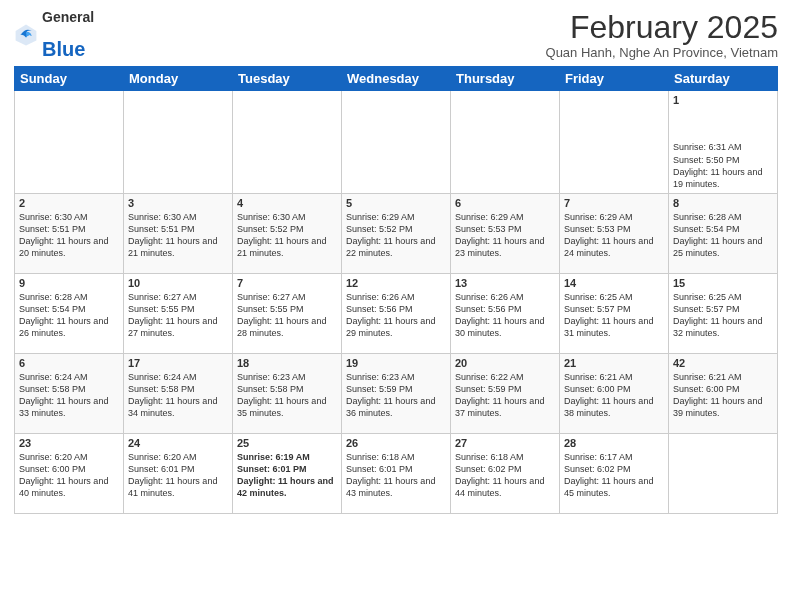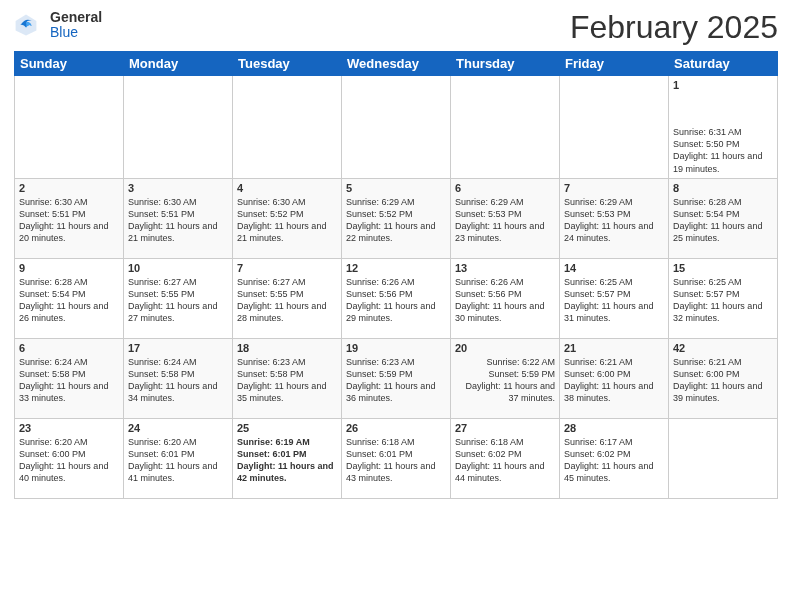--- a/index.html
+++ b/index.html
@@ -17,36 +17,37 @@
     }
     .header {
       display: flex;
       justify-content: space-between;
       align-items: flex-start;
       margin-bottom: 6px;
     }
     .logo {
       display: flex;
       align-items: center;
-      gap: 12px;
+      gap: 4px;
     }
     .logo-text {
       display: flex;
       flex-direction: column;
       line-height: 1.1;
     }
     .logo-general {
       font-size: 14px;
       font-weight: bold;
       color: #333;
     }
     .logo-blue {
-      font-size: 14px;
-      font-weight: normal;
+      font-size: 20px;
+      font-weight: bold;
       color: #1565c0;
+      margin-top: 13px;
     }
     .logo-icon {
       width: 24px;
       height: 24px;
     }
     .title-block {
       text-align: right;
     }
     .month-title {
       font-size: 32px;
@@ -110,20 +111,21 @@
         <path d="M8 15 Q15 5 22 10 Q18 8 15 12 Q20 10 22 16 Q18 13 15 18 Q12 14 8 15Z" fill="#1976d2"></path>
         <path d="M15 12 Q20 10 22 16 Q18 13 15 18 Q16 15 15 12Z" fill="#42a5f5"></path>
       </svg>
       <div class="logo-text">
         <span class="logo-general">General</span>
         <span class="logo-blue">Blue</span>
       </div>
     </div>
     <div class="title-block">
       <div class="month-title">February 2025</div>
+      <div class="subtitle">Quan Hanh, Nghe An Province, Vietnam</div>
     </div>
   </div>
 
   <table class="calendar">
     <thead>
       <tr>
       <th>Sunday</th>
           <th>Monday</th>
           <th>Tuesday</th>
           <th>Wednesday</th>
@@ -255,21 +257,21 @@
 Daylight: 11 hours and 35 minutes.</div>
           </td>
           <td class="row-shade">
             <span class="day-num">19</span>
             <div class="day-info" style="white-space: pre-line;">Sunrise: 6:23 AM
 Sunset: 5:59 PM
 Daylight: 11 hours and 36 minutes.</div>
           </td>
           <td class="row-shade">
             <span class="day-num">20</span>
-            <div class="day-info" style="white-space: pre-line; text-align: right;">Sunrise: 6:22 AM
+            <div class="day-info" style="white-space: pre-line;">Sunrise: 6:22 AM
 Sunset: 5:59 PM
 Daylight: 11 hours and 37 minutes.</div>
           </td>
           <td class="row-shade">
             <span class="day-num">21</span>
             <div class="day-info" style="white-space: pre-line;">Sunrise: 6:21 AM
 Sunset: 6:00 PM
 Daylight: 11 hours and 38 minutes.</div>
           </td>
           <td class="row-shade">

